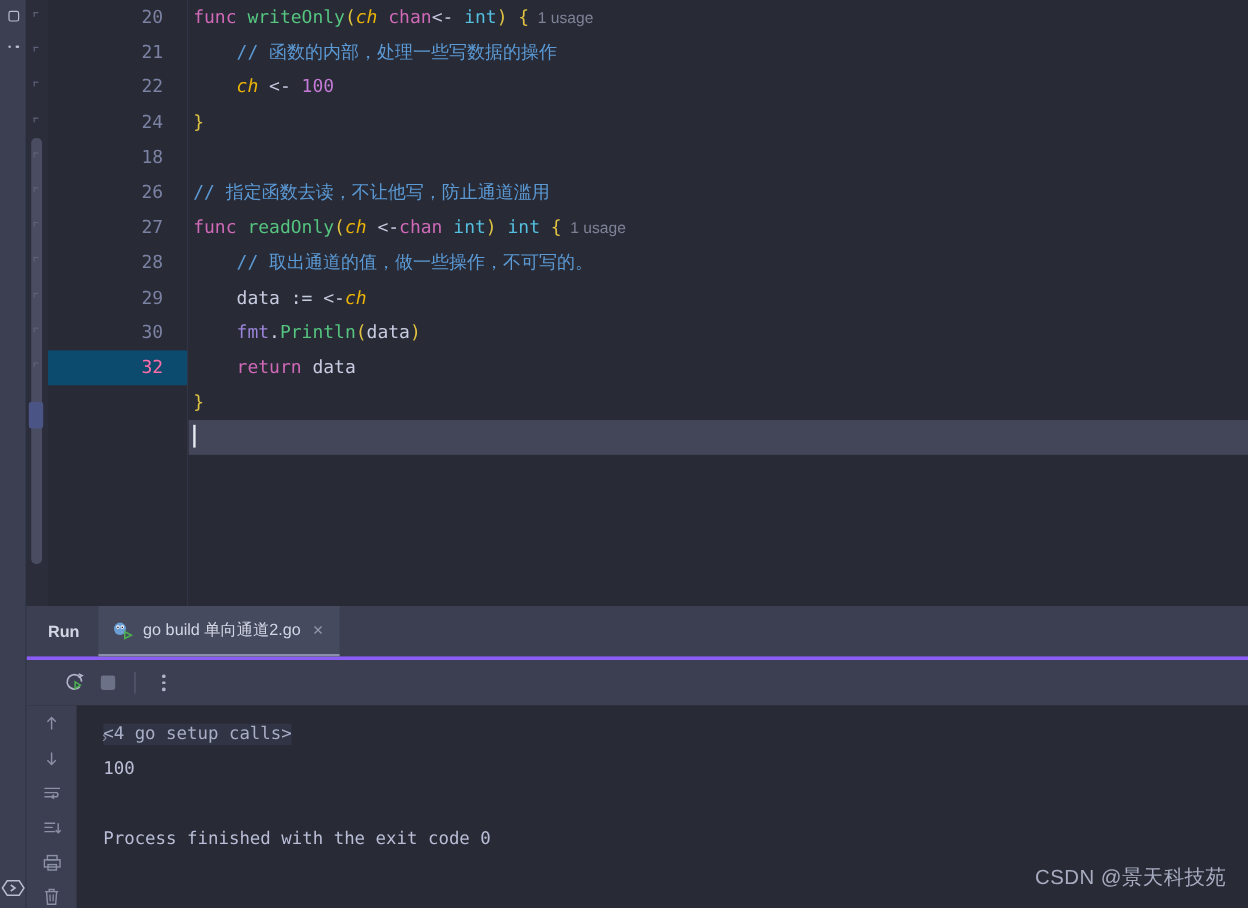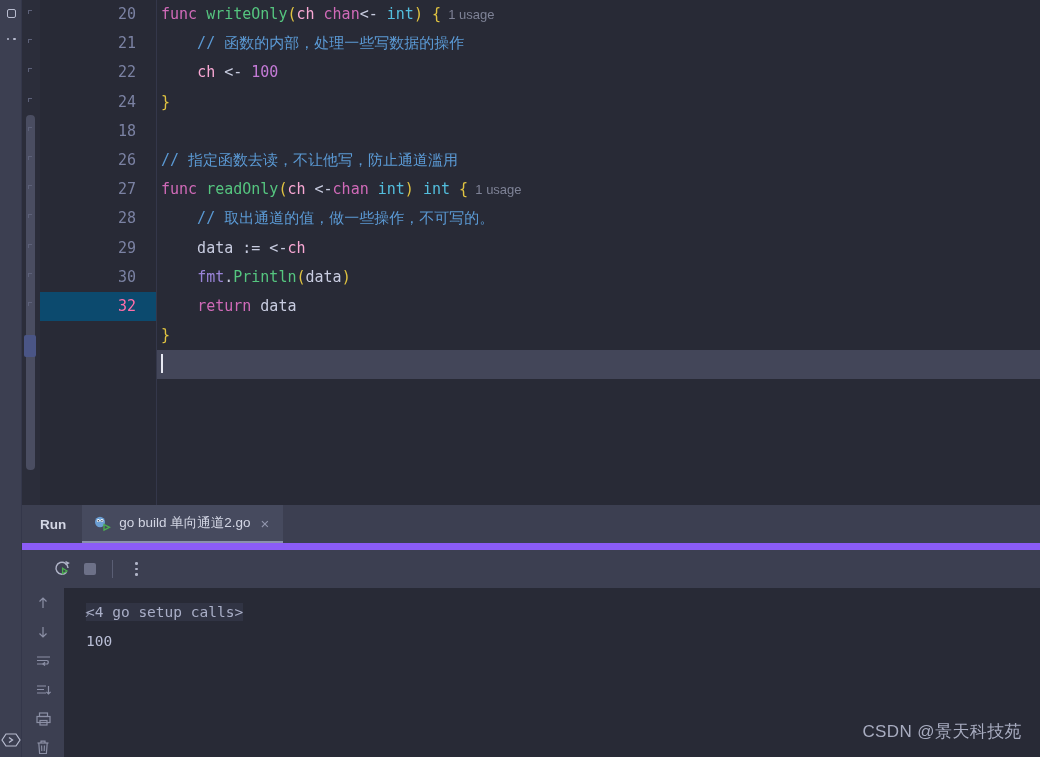--- a/index.html
+++ b/index.html
@@ -116,21 +116,21 @@
   .cl.rowhl { background: #434659; }
   .caret {
     display: inline-block;
     width: 2px; height: 19px;
     background: #e7e9f2;
     vertical-align: -4px;
     margin-left: 0px;
   }
   .kw   { color: #d06ab8; }
   .fn   { color: #55c57f; }
-  .par  { color: #f9a8d4; }
+  .par  { color: #eab308; font-style: italic; }
   .typ  { color: #53bedd; }
   .brk  { color: #e0c341; }
   .num  { color: #c47ad6; }
   .cmt  { color: #5b9ad5; }
   .pkg  { color: #9a84d8; }
   .hint { color: #7e8296; font-family: "Liberation Sans", sans-serif; font-size: 13px; margin-top: 20px; }
   .txt  { color: #c8cce0; }
 
   
   .runpanel {
@@ -139,21 +139,21 @@
     display: flex;
     flex-direction: column;
     min-height: 0;
   }
   .run-header {
     height: 45px;
     flex: 0 0 45px;
     display: flex;
     align-items: stretch;
     background: #3c3f51;
-    border-bottom: 7px solid #8b5cf6;
+    border-bottom: 3px solid #8b5cf6;
   }
   .run-label {
     display: flex; align-items: center;
     padding: 0 16px 0 18px;
     font-size: 13.5px;
     font-weight: bold;
     color: #d3d6e4;
   }
   .run-tab {
     display: flex; align-items: center;
@@ -396,19 +396,20 @@
               <path d="M6.6 6.5 L6.8 12 M9.4 6.5 L9.2 12" stroke="#8c90a6" stroke-width="1.1" fill="none"></path>
             </svg>
           </div>
         </div>
 
         <div class="console-body">
           <div class="fold-chevron">›</div>
           <div class="out"><span class="folded">&lt;4 go setup calls&gt;</span></div>
           <div class="out">100</div>
           <div class="out gap"></div>
+          <div class="out">Process finished with the exit code 0</div>
           <div class="watermark">CSDN @景天科技苑</div>
         </div>
 
       </div>
     </div>
   </div>
 </div>
 
 </body></html>

